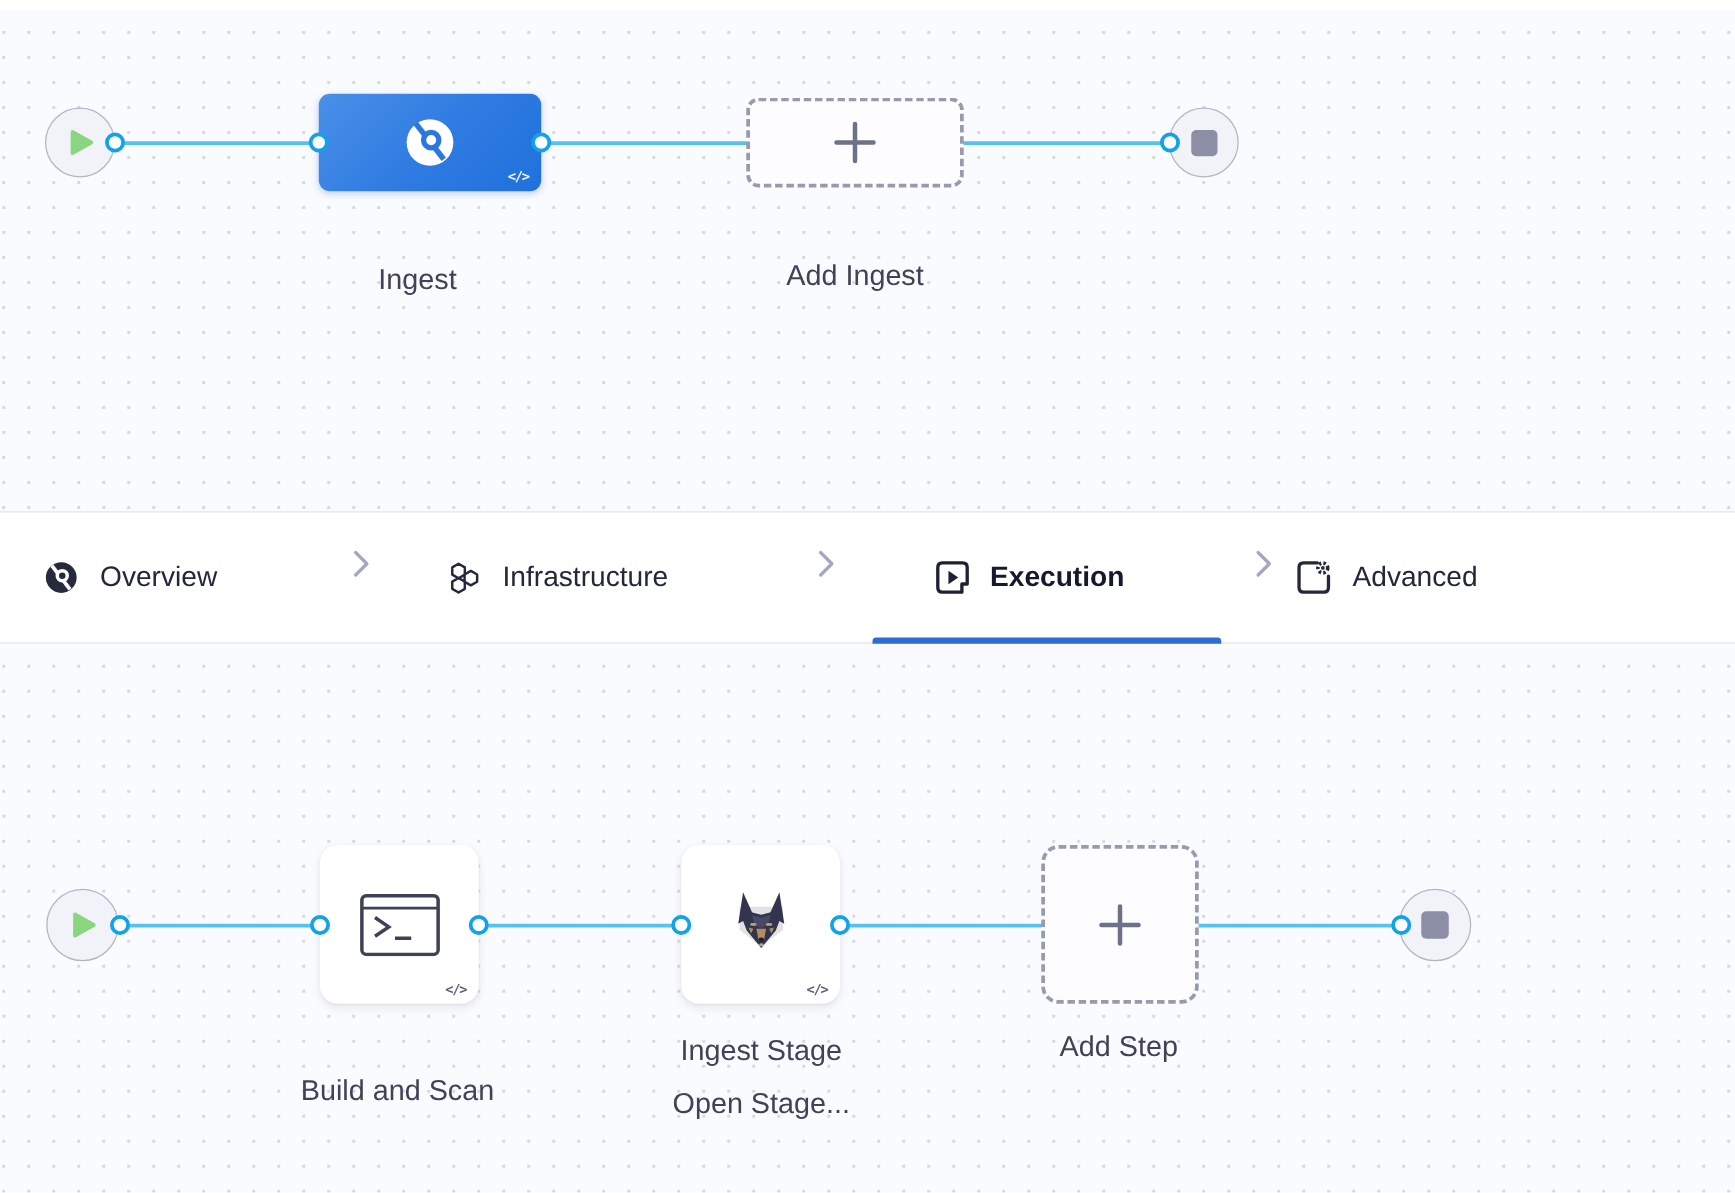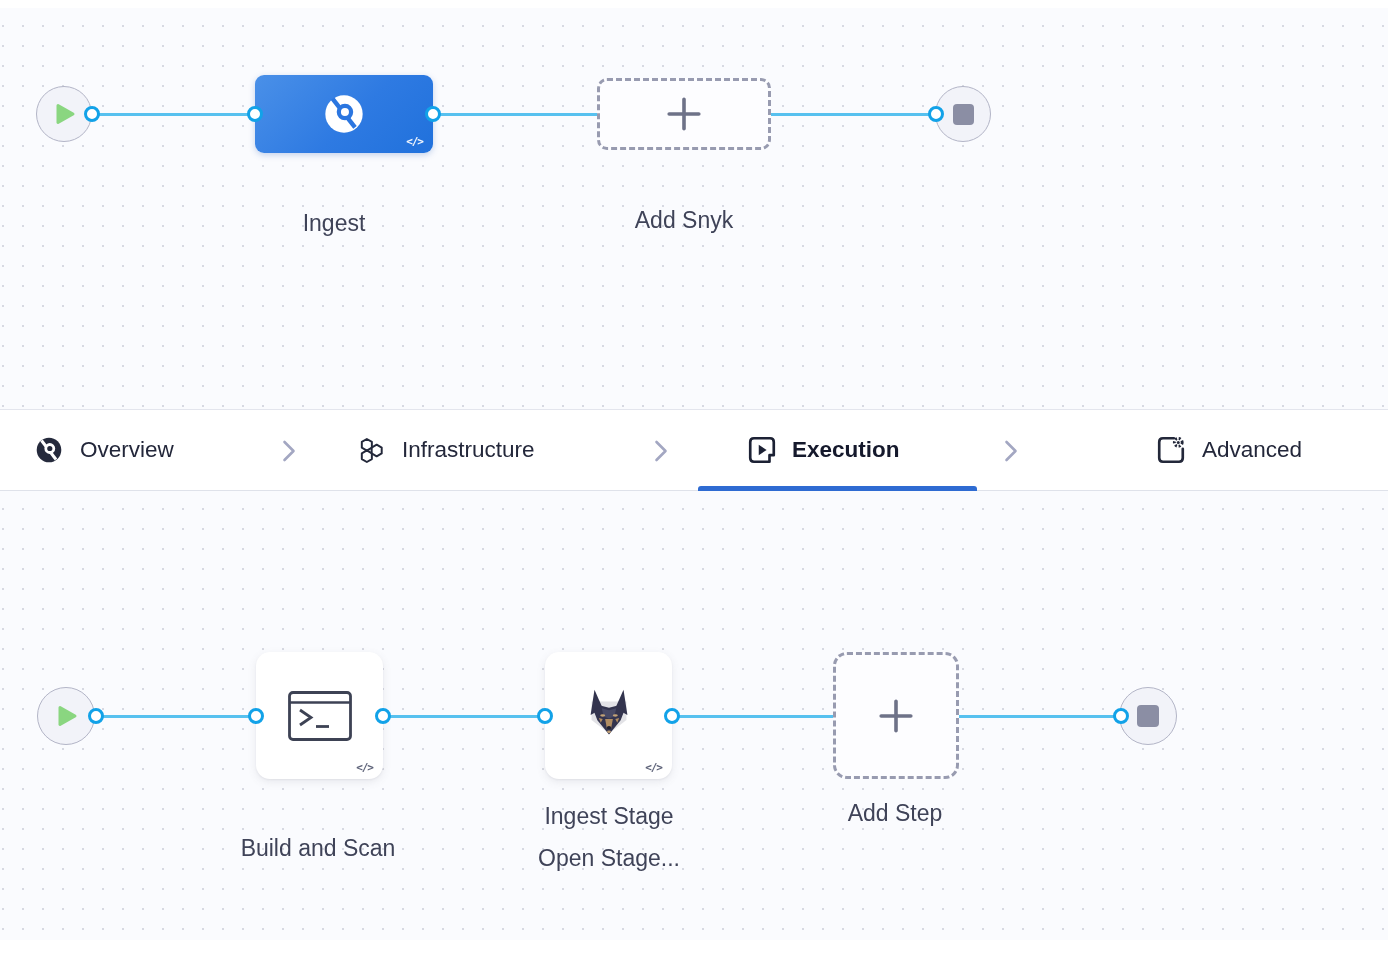--- a/index.html
+++ b/index.html
@@ -62,21 +62,21 @@
 
   .node-label {
     position:absolute; width:260px; text-align:center;
     font-size:23px; color:#3f4358; z-index:2; line-height:42px;
   }
 
   .plus-icon { display:block; }
 
   
   #tab-bar {
-    position:relative; width:1388px; height:82px; background:#ffffff;
+    position:relative; width:1388px; height:106px; background:#ffffff;
     border-top:1px solid #e3e5ed; border-bottom:1px solid #dfe2ea;
   }
   .tab {
     position:absolute; top:0; height:100%;
     display:flex; align-items:center; gap:16px; cursor:pointer;
   }
   .tab-label { font-size:22.5px; color:#23273a; font-weight:500; white-space:nowrap; }
   .tab.active .tab-label { font-weight:700; color:#15192c; }
   .tab-chevron { position:absolute; top:29px; }
   #active-underline {
@@ -114,21 +114,21 @@
       <path d="M17,3 V31 M3,17 H31" stroke="#6e7288" stroke-width="3.4" stroke-linecap="round"></path>
     </svg>
   </div>
 
   <div class="connector" style="left:928px; top:98px;"></div>
   <div class="terminal-node" style="left:935px; top:78px; width:56px; height:56px;">
     <div class="end-square" style="width:21px; height:21px;"></div>
   </div>
 
   <div class="node-label" style="left:204px; top:194px;">Ingest</div>
-  <div class="node-label" style="left:554px; top:191px;">Add Snyk</div>
+  <div class="node-label" style="left:554px; top:191px;">Add Ingest</div>
 </div>
 
 <div id="tab-bar">
 
   <div class="tab" style="left:34px;">
     <svg width="30" height="30" viewBox="0 0 30 30">
       <circle cx="15" cy="15" r="12.3" fill="#252a3c"></circle>
       <line x1="7.5" y1="5.5" x2="22" y2="24.5" stroke="#ffffff" stroke-width="3"></line>
       <circle cx="15.8" cy="13.5" r="4" fill="#252a3c" stroke="#ffffff" stroke-width="2.8"></circle>
     </svg>
@@ -159,21 +159,21 @@
   </svg>
 
   <div class="tab active" style="left:747px;gap:15px;">
     <svg width="30" height="30" viewBox="0 0 26 26">
       <path d="M19.5,23.2 L6,23.2 Q2.8,23.2 2.8,20 L2.8,6 Q2.8,2.8 6,2.8 L20,2.8 Q23.2,2.8 23.2,6 L23.2,17.5 L19.5,17.5 L19.5,23.2 Z" fill="none" stroke="#1c2134" stroke-width="2.3" stroke-linejoin="round"></path>
       <polygon points="10.2,8.4 17,13 10.2,17.6" fill="#1c2134"></polygon>
     </svg>
     <span class="tab-label">Execution</span>
   </div>
 
-  <div class="tab" style="left:1156px;">
+  <div class="tab" style="left:1036px;">
     <svg width="30" height="30" viewBox="0 0 26 26">
       <path d="M15.5,2.8 L6,2.8 Q2.8,2.8 2.8,6 L2.8,20 Q2.8,23.2 6,23.2 L20,23.2 Q23.2,23.2 23.2,20 L23.2,12" fill="none" stroke="#23283a" stroke-width="2.3" stroke-linecap="round"></path>
       <circle cx="19.3" cy="6.4" r="3.4" fill="none" stroke="#23283a" stroke-width="2.5" stroke-dasharray="1.7 1.5"></circle>
       <circle cx="19.3" cy="6.4" r="1.3" fill="#23283a"></circle>
     </svg>
     <span class="tab-label">Advanced</span>
   </div>
 
   <div id="active-underline"></div>
 </div>

